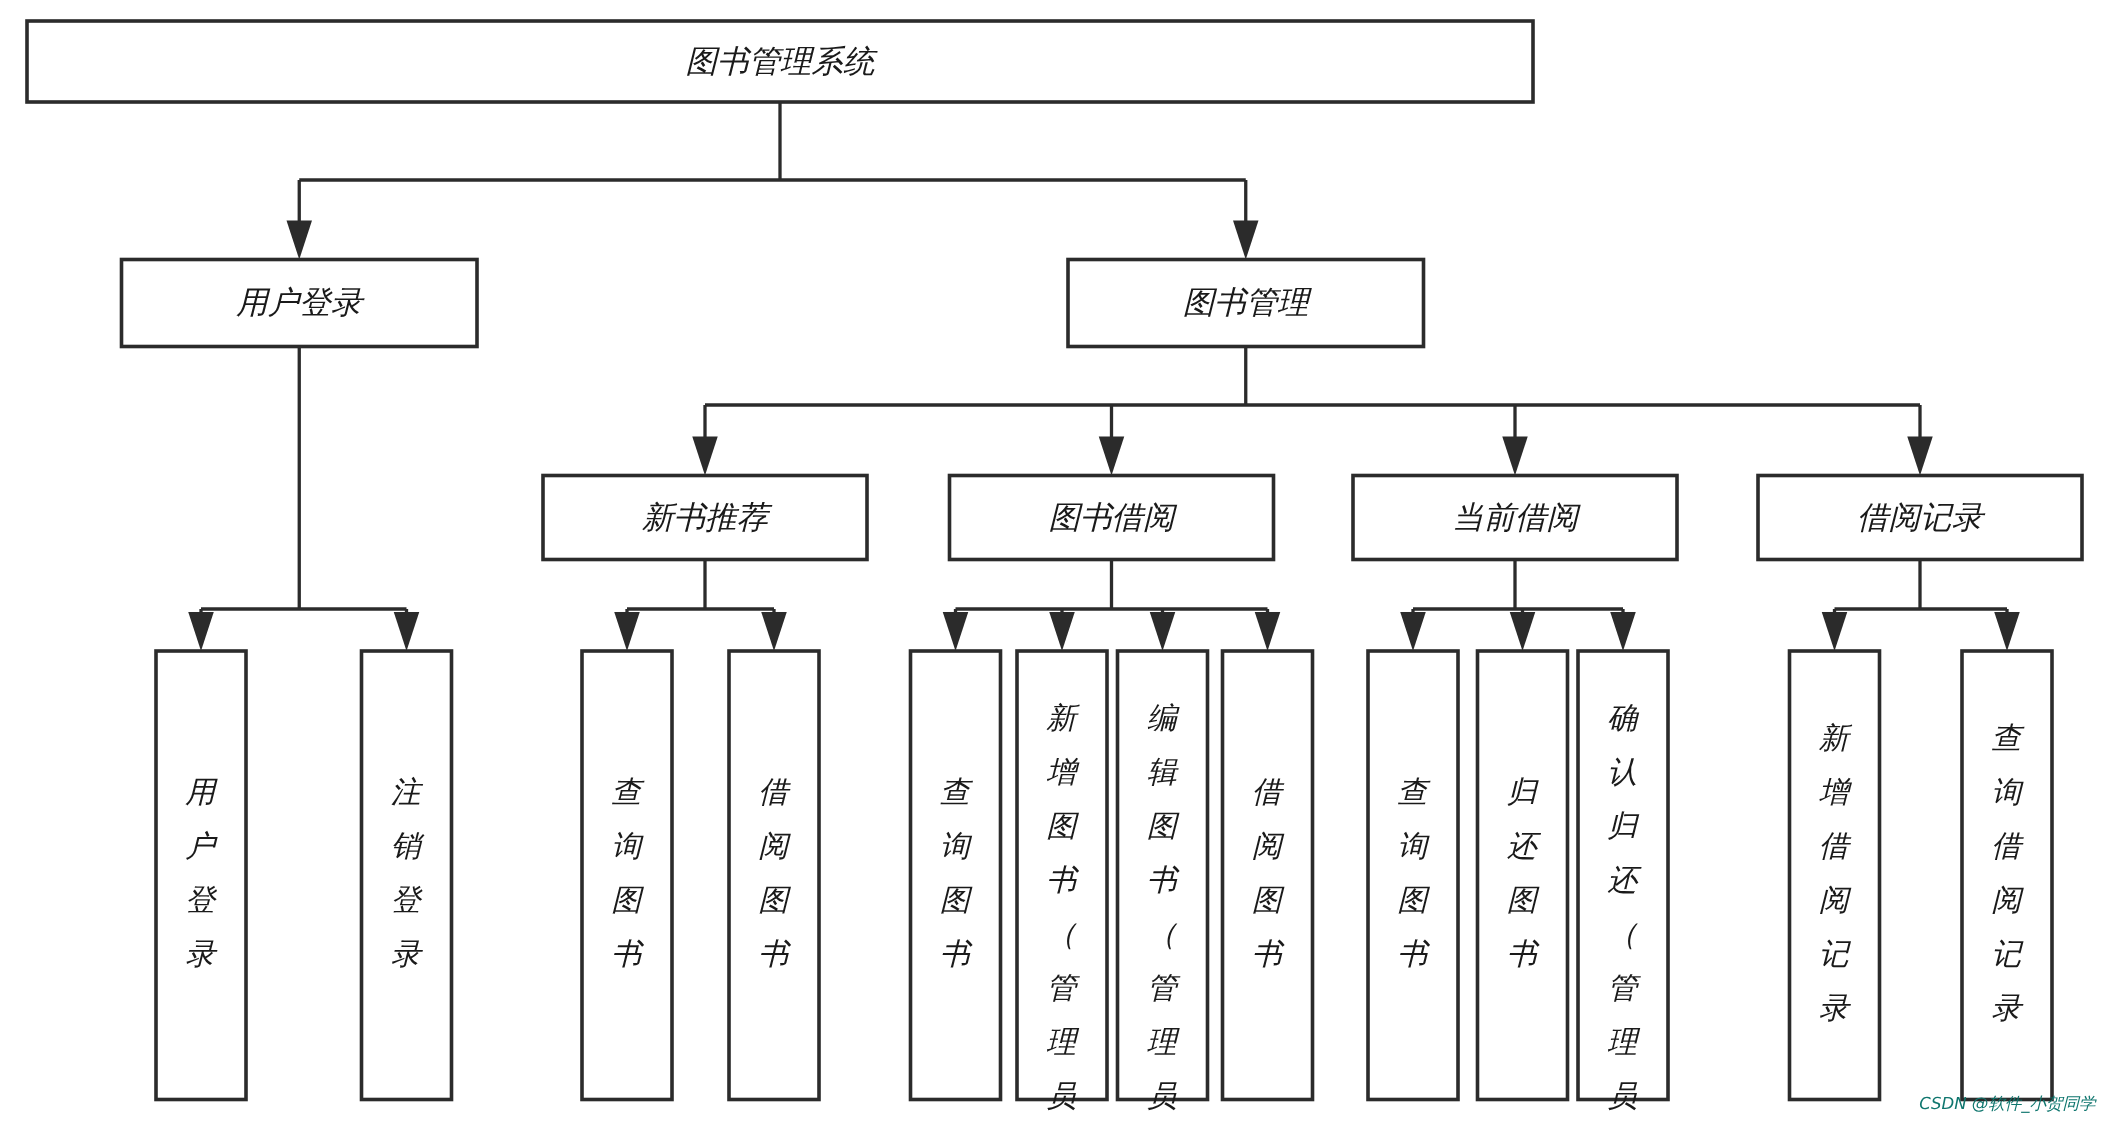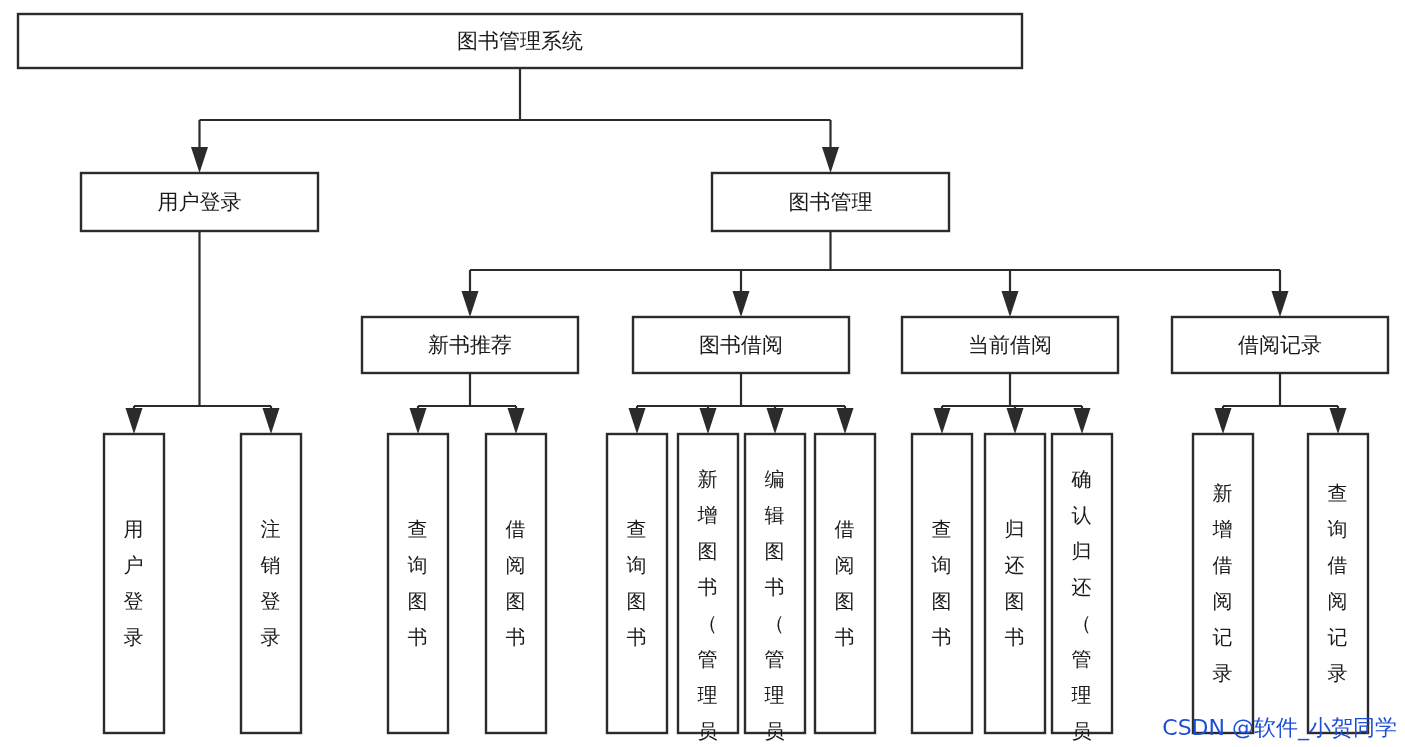--- a/index.html
+++ b/index.html
@@ -14,20 +14,21 @@
     overflow: hidden;
     font-family: "DejaVu Sans", "Liberation Sans", sans-serif;
     position: relative;
   }
   #diagram-root {
     position: absolute;
     left: 0;
     top: 0;
     width: 1405px;
     height: 747px;
+    font-style: italic;
   }
   svg.flow {
     display: block;
     width: 1405px;
     height: 747px;
   }
   .node-box {
     fill: #ffffff;
     stroke: #2b2b2b;
     stroke-width: 2.4;
@@ -51,22 +52,22 @@
   }
   .edge-arrow {
     fill: #2b2b2b;
     stroke: none;
   }
   .watermark {
     position: absolute;
     right: 8px;
     bottom: 4px;
     font-family: "DejaVu Sans", "Liberation Sans", sans-serif;
-    font-size: 22px;
-    color: #1d4ed8;
+    font-size: 11px;
+    color: #0f766e;
     white-space: nowrap;
     user-select: none;
   }
 </style>
 </head>
 <body>
 
 <div id="diagram-root">
   <svg class="flow" viewBox="0 0 1405 747" xmlns="http://www.w3.org/2000/svg">
     <g id="edges-layer">

